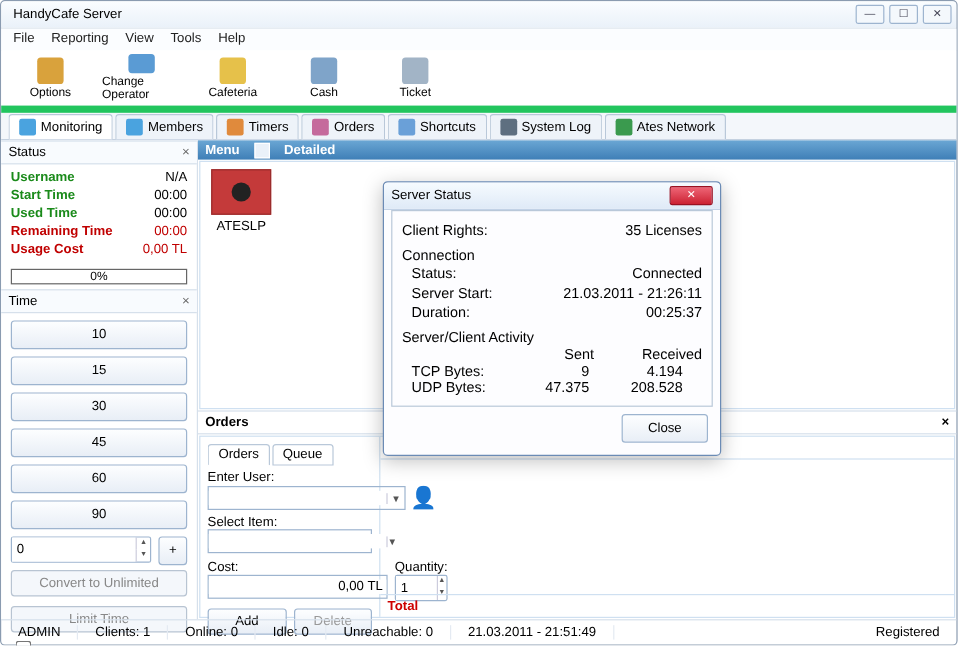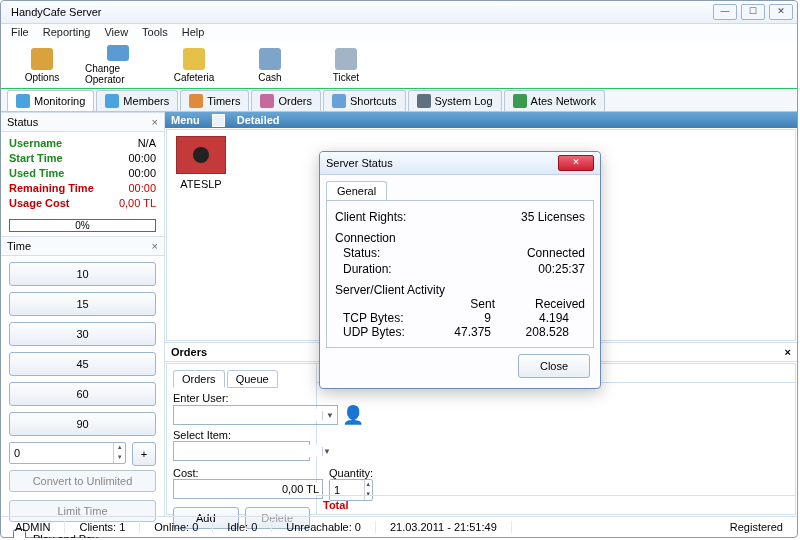--- a/index.html
+++ b/index.html
@@ -7,21 +7,21 @@
 .titlebar{height:22px;background:linear-gradient(#fafdff,#eaf1f9);border-bottom:1px solid #d0d9e4;display:flex;align-items:center;padding:0 4px;border-radius:4px 4px 0 0}
 .titlebar .title{margin-left:6px;font-size:11px}
 .winbtns{margin-left:auto;display:flex;gap:4px}
 .winbtn{width:22px;height:14px;border:1px solid #9db4cf;border-radius:2px;background:#f4f8fc;font-size:9px;line-height:12px;text-align:center;color:#445}
 .menubar{height:18px;display:flex;padding:0 4px;gap:2px;background:#fbfdff}
 .menuitem{padding:2px 6px;color:#222}
 .toolbar{height:42px;display:flex;align-items:center;padding:2px 8px;gap:10px;background:#fff}
 .tbtn{display:flex;flex-direction:column;align-items:center;justify-content:center;width:66px;height:40px;cursor:pointer}
 .tbtn .ticon{width:22px;height:22px;border-radius:3px}
 .tbtn span{font-size:10px;margin-top:2px}
-.tabbar{height:22px;display:flex;align-items:flex-end;background:#f4f7fb;border-top:1px solid #22c55e;border-bottom:1px solid #b9c8d9;padding-left:6px;gap:2px}
+.tabbar{height:22px;display:flex;align-items:flex-end;background:#f4f7fb;border-top:6px solid #22c55e;border-bottom:1px solid #b9c8d9;padding-left:6px;gap:2px}
 .ttab{display:flex;align-items:center;gap:4px;padding:3px 8px;border:1px solid #b9c8d9;border-bottom:none;border-radius:3px 3px 0 0;background:#eef3f9;font-size:11px}
 .ttab.active{background:#fff}
 .ttab .ti{width:14px;height:14px;border-radius:2px}
 .body{flex:1;display:flex;min-height:0}
 .sidebar{width:164px;background:#fff;border-right:1px solid #d6e0eb;display:flex;flex-direction:column;padding:0;box-sizing:border-box}
 .panelhdr{display:flex;align-items:center;padding:3px 6px;border-top:1px solid #d6e0eb;border-bottom:1px solid #d6e0eb;background:#f8fbfe;font-weight:normal}
 .panelhdr .x{margin-left:auto;color:#666;font-size:11px;cursor:pointer}
 .statusgrid{padding:4px 8px}
 .srow{display:flex;justify-content:space-between;font-size:11px;line-height:15px}
 .srow .k{font-weight:bold}
@@ -295,33 +295,36 @@
     <span>Unreachable: 0</span>
     <span>21.03.2011 - 21:51:49</span>
     <span style="border:none;margin-left:auto">Registered</span>
   </div>
 
   <div class="dialog">
     <div class="dtitle">
       <span>Server Status</span>
       <div class="dx">✕</div>
     </div>
-    <div class="dtabs"><span class="dtab">General</span></div>
     <div class="dbody">
       <div class="dline">
           <span>Client Rights:</span>
           <span>35 Licenses</span>
         </div>
       <div class="dsect">Connection</div>
       <div class="dgroup">
         <div class="dline">
             <span>Status:</span>
             <span>Connected</span>
           </div>
         <div class="dline">
+            <span>Server Start:</span>
+            <span>21.03.2011 - 21:26:11</span>
+          </div>
+        <div class="dline">
             <span>Duration:</span>
             <span>00:25:37</span>
           </div>
       </div>
       <div class="dsect">Server/Client Activity</div>
       <div class="dgroup">
         <div class="dgridhdr">
             <span>Sent</span>
             <span>Received</span>
           </div>

